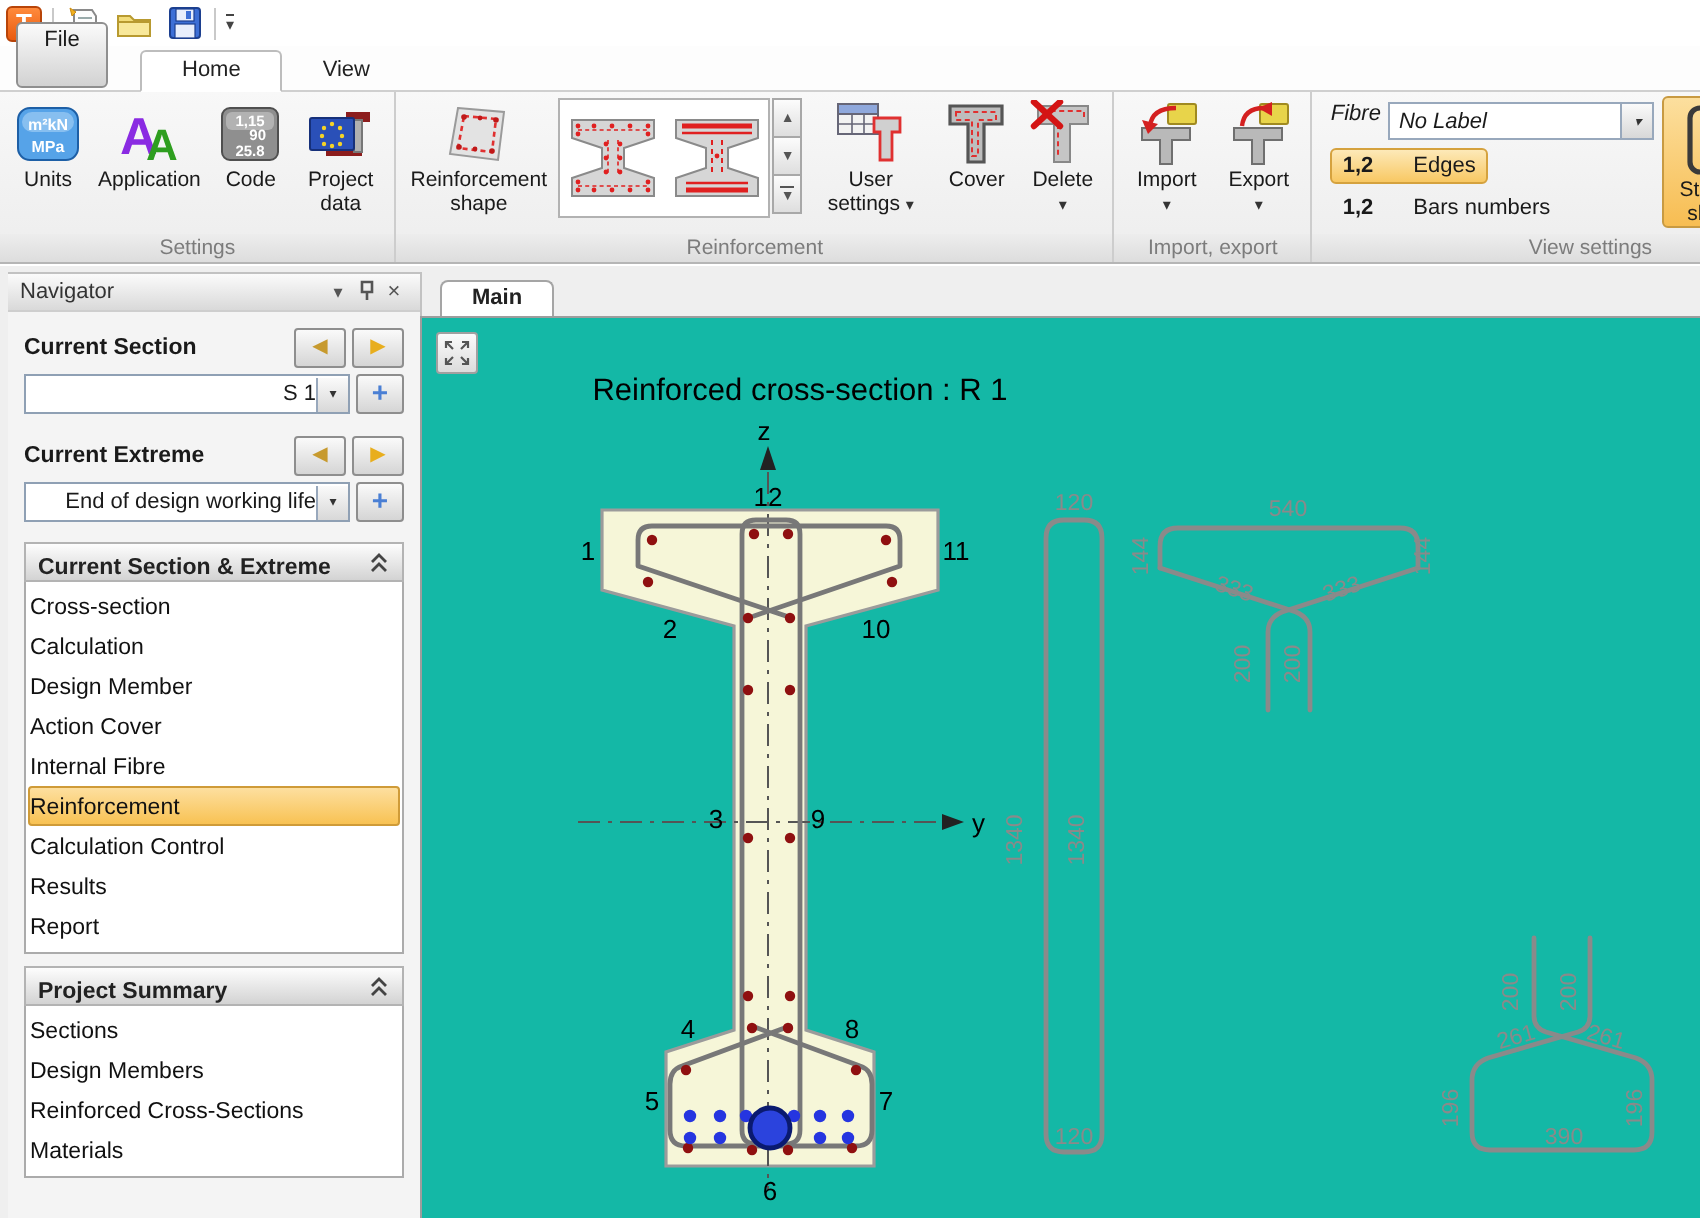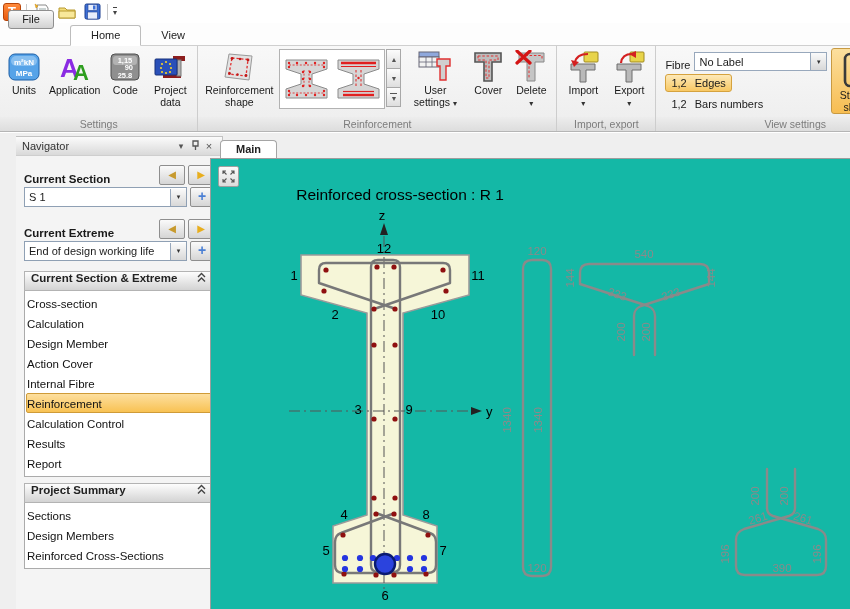--- a/index.html
+++ b/index.html
@@ -8,65 +8,65 @@
 
 
 .qabar { height:23px; display:flex; align-items:center; padding-left:3px; gap:5px; background:#fff; }
 .qsep { width:1px; height:16px; background:#c9c9c9; }
 .appbtn { width:18px; height:18px; border-radius:3px; background:linear-gradient(#ff8a3c,#e85a10); border:1px solid #b84408; color:#fff; font-weight:bold; font-size:13px; display:flex; align-items:center; justify-content:center; }
 .qbtn { width:20px; height:20px; display:flex; align-items:center; justify-content:center; }
 .qcaret { font-size:8px; color:#444; border-top:1px solid #444; line-height:8px; padding-top:1px; }
 
 
 .tabrow { height:23px; display:flex; align-items:flex-end; padding-left:8px; background:#fdfdfd; border-bottom:1px solid #cfcfcf; }
-.filebtn { width:46px; height:19px; margin-right:16px; margin-bottom:16px; background:linear-gradient(#fafafa,#d2d2d2); border:1px solid #8f8f8f; border-radius:3px; text-align:center; line-height:17px; }
+.filebtn { width:46px; height:33px; margin-right:16px; margin-bottom:1px; background:linear-gradient(#fafafa,#d2d2d2); border:1px solid #8f8f8f; border-radius:3px; text-align:center; line-height:17px; }
 .tab { padding:3px 20px 4px; color:#222; }
 .tab.active { background:#fff; border:1px solid #bdbdbd; border-bottom:1px solid #fff; border-radius:3px 3px 0 0; margin-bottom:-1px; }
 
 
 .ribbon { height:86px; display:flex; background:linear-gradient(#f8f8f8,#ededed); border-bottom:1px solid #b5b5b5; overflow:hidden; }
 .rgroup { display:flex; flex-direction:column; border-right:1px solid #cdcdcd; flex:0 0 auto; }
 .rbody { height:71px; display:flex; align-items:flex-start; padding:2px 3px 0; }
 .rlabel { height:14px; font-size:10.5px; color:#7c7c7c; text-align:center; background:linear-gradient(#ededed,#dddddd); line-height:14px; }
 .rbtn { display:flex; flex-direction:column; align-items:center; padding:1px 3px; font-size:10.5px; line-height:12px; text-align:center; border:1px solid transparent; border-radius:3px; }
 .rbtn .ric { width:34px; height:34px; display:flex; align-items:center; justify-content:center; }
 .caret { font-size:8px; color:#333; line-height:8px; }
 .gallery { display:flex; margin:1px 2px 0; }
 .galbox { width:106px; height:60px; background:#fff; border:1px solid #b2b2b2; display:flex; align-items:center; justify-content:space-around; }
 .galarr { width:15px; display:flex; flex-direction:column; margin-left:1px; }
 .galarr .gab { height:20px; background:linear-gradient(#fcfcfc,#dedede); border:1px solid #a8a8a8; display:flex; align-items:center; justify-content:center; font-size:7px; color:#555; }
 .galarr .gab + .gab { margin-top:-1px; }
 .gmore { border-top:1px solid #555; line-height:7px; padding-top:1px; }
 .vscol { display:flex; flex-direction:column; padding:3px 4px 0 6px; width:172px; }
-.fibrerow { display:flex; align-items:flex-end; height:20px; }
+.fibrerow { display:flex; align-items:flex-start; height:20px;font-style:italic; }
 .combo-sm { flex:1; height:19px; margin-left:4px; background:#fff; border:1px solid #98a8bc; display:flex; align-items:center; }
 .combo-sm .cval { flex:1; padding-left:4px; }
 .cbtn { width:16px; height:17px; background:linear-gradient(#fafafa,#d8d8d8); border-left:1px solid #98a8bc; display:flex; align-items:center; justify-content:center; font-size:7px; color:#333; }
 .togrow { display:flex; align-items:center; height:18px; margin-top:3px; padding:0 5px; border:1px solid transparent; border-radius:3px; width:fit-content; }
 .togrow.on { background:linear-gradient(#fde9b8,#f8c863); border-color:#d5a23e; }
-.bnum { font-weight:normal; margin-right:8px;text-align:right; }
+.bnum { font-weight:bold; margin-right:20px;text-align:right; }
 .bigbtn { width:53px; height:66px; display:flex; flex-direction:column; align-items:center; justify-content:flex-start; border:1px solid transparent; border-radius:3px; font-size:10.5px; line-height:12px; text-align:center; padding-top:2px; flex:0 0 auto; }
 .bigbtn.on { background:linear-gradient(#fcdf9e,#f7bd52); border-color:#c89a42; }
 
 
 .content { position:absolute; left:0; top:133px; right:0; bottom:0; background:#efefef; }
-.nav { position:absolute; left:16px; top:3px; width:207px; bottom:0; background:#f4f4f4; border-right:1px solid #c2c2c2; border-top:1px solid #c2c2c2; }
+.nav { position:absolute; left:4px; top:3px; width:207px; bottom:0; background:#f4f4f4; border-right:1px solid #c2c2c2; border-top:1px solid #c2c2c2; }
 .navtitle { height:19px; background:linear-gradient(#fbfbfb,#d9d9d9); border-bottom:1px solid #cecece; display:flex; align-items:center; padding:0 6px; color:#333; }
 .navtitle .sp { flex:1; }
 .nti { width:14px; text-align:center; color:#555; font-size:9px; }
 .navbody { padding:7px 8px 0; }
-.navrow { display:flex; align-items:flex-end; height:22px; }
+.navrow { display:flex; align-items:center; height:22px; }
 .navrow .lbl { font-weight:bold; font-size:11.5px; flex:1; }
 .arrbtn { width:26px; height:20px; margin-left:3px; background:linear-gradient(#fafafa,#d5d5d5); border:1px solid #8e8e8e; border-radius:2px; text-align:center; line-height:18px; font-size:10px; }
 .arr-l { color:#c79a2e; } .arr-r { color:#e8ae1e; }
 .comborow { display:flex; margin:2px 0 10px; }
 .combo { flex:1; height:20px; background:#fff; border:1px solid #8fa0b4; display:flex; align-items:center; }
-.combo .cval { flex:1; padding-left:4px; }
+.combo .cval { flex:1; padding-left:4px;text-align:right; }
 .plusbtn { width:24px; height:20px; margin-left:3px; background:linear-gradient(#fafafa,#d5d5d5); border:1px solid #8e8e8e; border-radius:2px; color:#4a7fd4; font-weight:bold; font-size:14px; text-align:center; line-height:17px; }
-.grphdr { height:20px; margin-top:2px; background:linear-gradient(#fdfdfd,#d3d3d3); border:1px solid #b3b3b3; display:flex; align-items:flex-start; padding:0 6px; font-weight:bold; font-size:11.5px; color:#222; }
+.grphdr { height:20px; margin-top:2px; background:linear-gradient(#fdfdfd,#d3d3d3); border:1px solid #b3b3b3; display:flex; align-items:flex-end; padding:0 6px; font-weight:bold; font-size:11.5px; color:#222; }
 .grphdr .sp { flex:1; }
 .listbox { background:#fff; border:1px solid #ababab; border-top:none; padding:2px 0 3px; }
 .litem { height:20px; line-height:20px; font-size:11.5px; color:#111; border:1px solid transparent; margin:0 1px; }
 .litem.sel { background:linear-gradient(#fddf9f,#f8c253); border-color:#cf9b38; border-radius:2px; }
 
 
 .main { position:absolute; left:210px; top:3px; right:0; bottom:0; }
 .maintabs { height:22px; display:flex; align-items:flex-end; padding-left:10px; }
 .maintab { background:#fff; border:1px solid #a5a5a5; border-bottom:none; border-radius:4px 4px 0 0; padding:2px 15px 3px; font-weight:bold; color:#222; }
 .canvas { position:absolute; left:0; top:22px; right:-1px; bottom:-1px; background:#14b8a6; border:1px solid #9d9d9d; }
@@ -405,20 +405,21 @@
         <span>Project Summary</span>
         <span class="sp"></span>
         <span><svg width="11" height="11" viewBox="0 0 11 11">
               <path d="M2,5 L5.5,1.5 L9,5 M2,9.5 L5.5,6 L9,9.5" fill="none" stroke="#444" stroke-width="1.4"></path>
             </svg></span>
       </div>
       <div class="listbox">
         <div class="litem">Sections</div>
         <div class="litem">Design Members</div>
         <div class="litem">Reinforced Cross-Sections</div>
+        <div class="litem">Materials</div>
       </div>
     </div>
   </div>
 
   <div class="main">
     <div class="maintabs">
       <div class="maintab">Main</div>
     </div>
     <div class="canvas">
       <div class="fitbtn">

